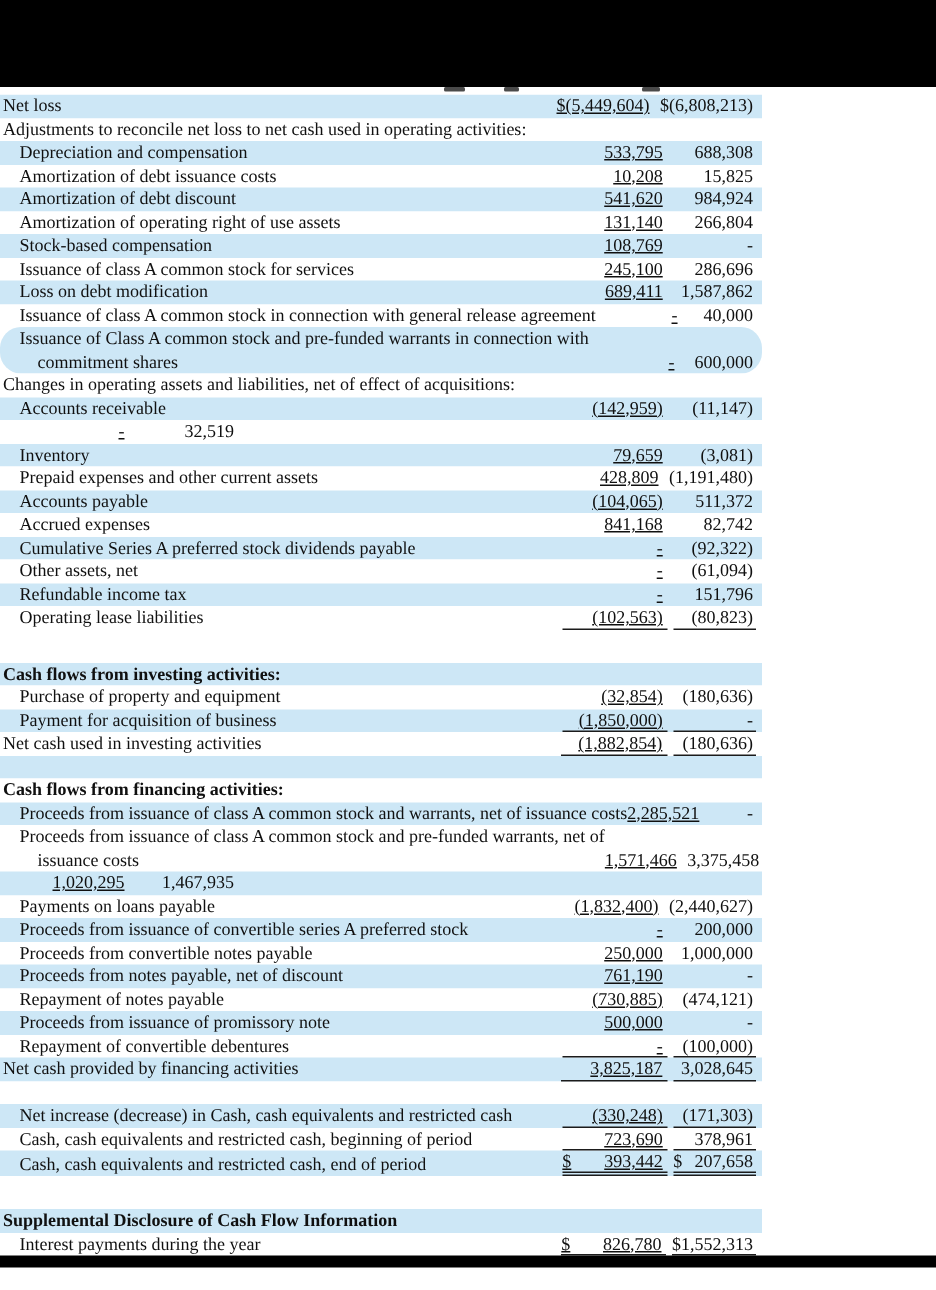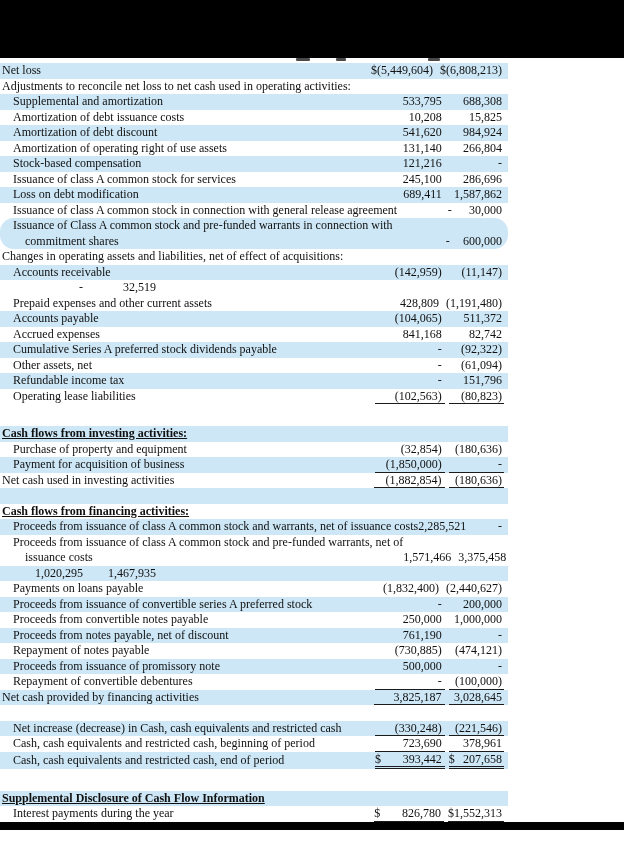--- a/index.html
+++ b/index.html
@@ -17,27 +17,27 @@
   .band.bottom{height:8px;}
   .remnant{position:relative;height:5px;background:var(--paper);}
   .remnant i{position:absolute;top:0;height:3px;background:#4a4a4a;border-radius:1px;display:block;}
   .remnant i.m1{left:296px;width:14px;}
   .remnant i.m2{left:336px;width:10px;}
   .remnant i.m3{left:428px;width:12px;}
   .tbl{width:508px;}
   .row{display:flex;align-items:flex-end;height:15.5px;}
   .row.bg-blue{background:var(--stripe);}
   .row.bg-white{background:var(--paper);}
-  .row.bold .lbl{font-weight:bold;text-decoration:underline;}
+  .row.bold .lbl{font-weight:bold;}
   .lbl{width:462px;white-space:nowrap;line-height:15.4px;padding-left:2px;align-self:stretch;
        display:flex;flex-direction:column;justify-content:flex-end;}
   .lbl.ind1{padding-left:13px;}
   .lbl .line2{padding-left:12px;}
   .val{height:15.5px;line-height:15.2px;display:flex;align-items:baseline;}
-  .val1{width:86px;padding-right:3px;}
+  .val1{width:86px;padding-right:3px;text-decoration:underline;}
   .val2{width:68px;margin-left:4px;margin-right:4px;padding-right:2px;}
   .val .num{margin-left:auto;white-space:nowrap;}
   .val .cur{white-space:nowrap;}
   .val.u1{border-bottom:1px solid var(--rule);}
   .val.u2{border-bottom:3px double var(--rule);height:17px;}
 </style>
 </head>
 <body>
 
 <div class="band top"></div>
@@ -62,21 +62,21 @@
     </div>
     <div class="row bg-white">
       <div class="lbl">
         <div>Adjustments to reconcile net loss to net cash used in operating activities:</div>
       </div>
       <div class="val val1"></div>
       <div class="val val2"></div>
     </div>
     <div class="row bg-blue">
       <div class="lbl ind1">
-        <div>Supplemental and amortization</div>
+        <div>Depreciation and compensation</div>
       </div>
       <div class="val val1">
         <span class="num">533,795</span>
       </div>
       <div class="val val2">
         <span class="num">688,308</span>
       </div>
     </div>
     <div class="row bg-white">
       <div class="lbl ind1">
@@ -109,21 +109,21 @@
       </div>
       <div class="val val2">
         <span class="num">266,804</span>
       </div>
     </div>
     <div class="row bg-blue">
       <div class="lbl ind1">
         <div>Stock-based compensation</div>
       </div>
       <div class="val val1">
-        <span class="num">121,216</span>
+        <span class="num">108,769</span>
       </div>
       <div class="val val2">
         <span class="num">-</span>
       </div>
     </div>
     <div class="row bg-white">
       <div class="lbl ind1">
         <div>Issuance of class A common stock for services</div>
       </div>
       <div class="val val1">
@@ -145,21 +145,21 @@
       </div>
     </div>
     <div class="row bg-white">
       <div class="lbl ind1">
         <div>Issuance of class A common stock in connection with general release agreement</div>
       </div>
       <div class="val val1">
         <span class="num">-</span>
       </div>
       <div class="val val2">
-        <span class="num">30,000</span>
+        <span class="num">40,000</span>
       </div>
     </div>
     <div class="row bg-blue" style="height: 31px; border-radius: 14px;">
       <div class="lbl ind1">
         <div>Issuance of Class A common stock and pre-funded warrants in connection with</div>
         <div class="line2">commitment shares</div>
       </div>
       <div class="val val1">
         <span class="num">-</span>
       </div>
@@ -186,20 +186,31 @@
       </div>
     </div>
     <div class="row bg-white">
       <div class="val val1">
         <span class="num">-</span>
       </div>
       <div class="val val2">
         <span class="num">32,519</span>
       </div>
     </div>
+    <div class="row bg-blue">
+      <div class="lbl ind1">
+        <div>Inventory</div>
+      </div>
+      <div class="val val1">
+        <span class="num">79,659</span>
+      </div>
+      <div class="val val2">
+        <span class="num">(3,081)</span>
+      </div>
+    </div>
     <div class="row bg-white">
       <div class="lbl ind1">
         <div>Prepaid expenses and other current assets</div>
       </div>
       <div class="val val1">
         <span class="num">428,809</span>
       </div>
       <div class="val val2">
         <span class="num">(1,191,480)</span>
       </div>
@@ -440,21 +451,21 @@
     </div>
     <div class="row bg-white"></div>
     <div class="row bg-blue">
       <div class="lbl ind1">
         <div>Net increase (decrease) in Cash, cash equivalents and restricted cash</div>
       </div>
       <div class="val val1 u1">
         <span class="num">(330,248)</span>
       </div>
       <div class="val val2 u1">
-        <span class="num">(221,546)</span>
+        <span class="num">(171,303)</span>
       </div>
     </div>
     <div class="row bg-white">
       <div class="lbl ind1">
         <div>Cash, cash equivalents and restricted cash, beginning of period</div>
       </div>
       <div class="val val1 u1">
         <span class="num">723,690</span>
       </div>
       <div class="val val2 u1">

